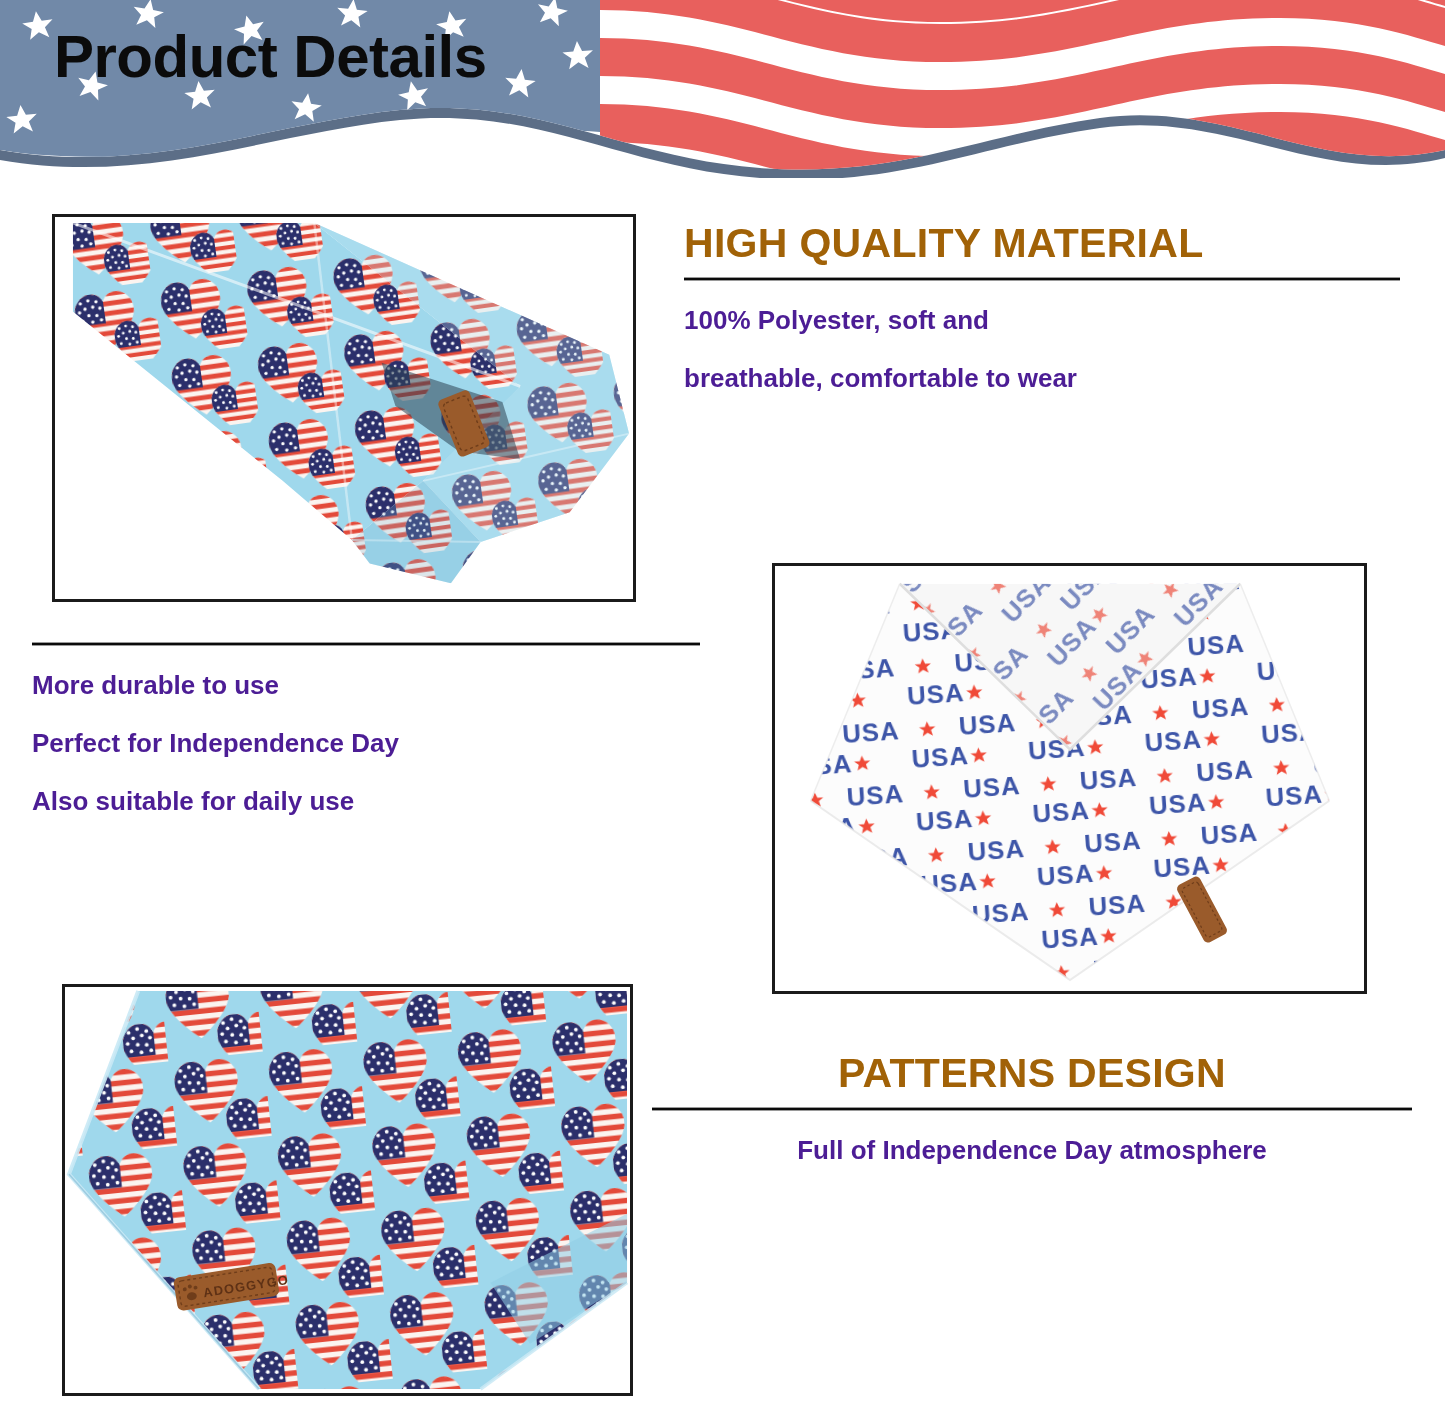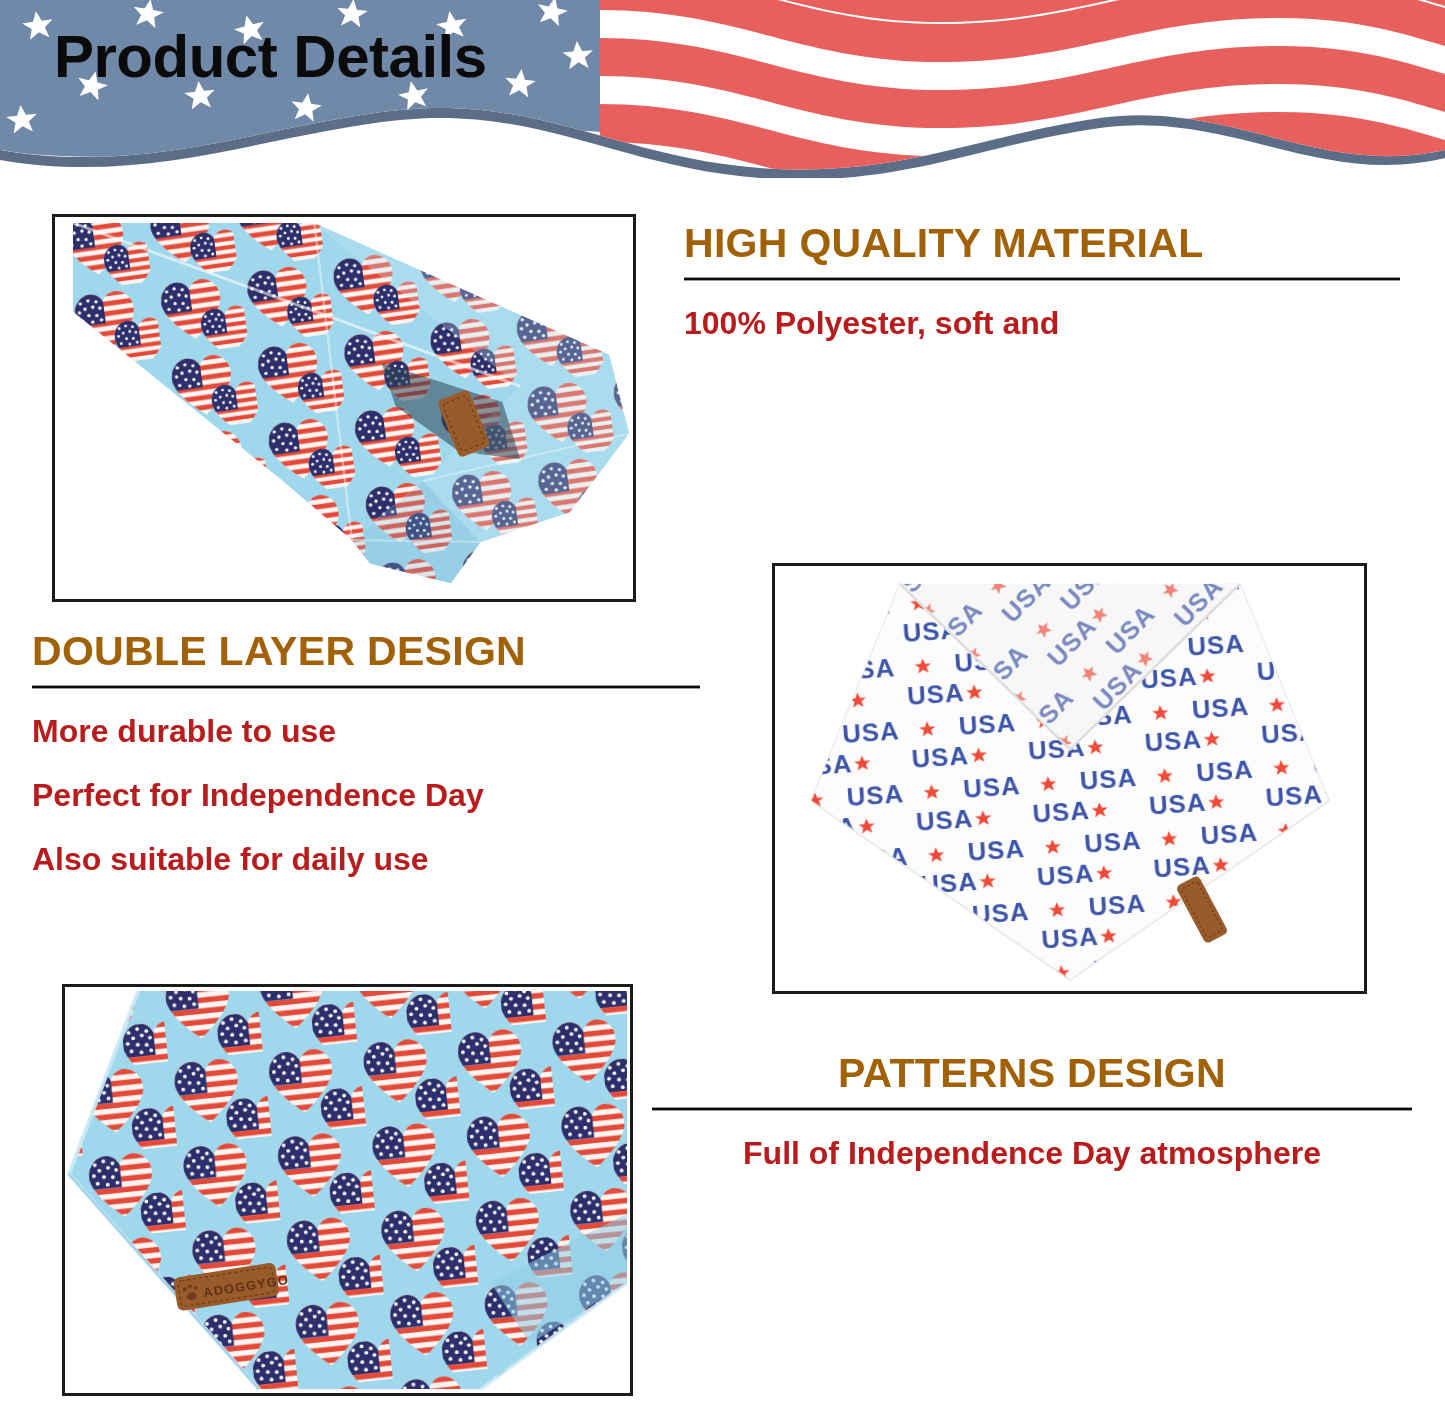--- a/index.html
+++ b/index.html
@@ -59,23 +59,23 @@
   }
   .block-rule {
     margin-top: 12px;
     height: 4px;
     background: #0a0a0a;
     border-top: 1px solid #9a9a9a;
     border-bottom: 1px solid #9a9a9a;
   }
   .block-lines { margin-top: 26px; }
   .block-line {
-    font-size: 32px;
+    font-size: 26px;
     font-weight: bold;
-    color: #b91c1c;
+    color: #4c1d95;
     line-height: 1.0;
     margin-bottom: 32px;
     white-space: nowrap;
   }
   .block-line:last-child { margin-bottom: 0; }
 
   #block-material { left: 684px; top: 222px;  width: 716px; }
   #block-double   { left: 32px;  top: 630px;  width: 668px; }
   #block-patterns { left: 652px; top: 1052px; width: 760px; text-align: center; }
 </style>
@@ -351,25 +351,25 @@
         </g>
       </g>
     </svg>
   </div>
 
   <div class="text-block" id="block-material">
     <div class="block-heading">HIGH QUALITY MATERIAL</div>
     <div class="block-rule"></div>
     <div class="block-lines">
       <div class="block-line">100% Polyester, soft and</div>
+      <div class="block-line">breathable, comfortable to wear</div>
     </div>
   </div>
 
   <div class="text-block" id="block-double">
-    <div class="block-heading">DOUBLE LAYER DESIGN</div>
     <div class="block-rule"></div>
     <div class="block-lines">
       <div class="block-line">More durable to use</div>
       <div class="block-line">Perfect for Independence Day</div>
       <div class="block-line">Also suitable for daily use</div>
     </div>
   </div>
 
   <div class="text-block" id="block-patterns">
     <div class="block-heading">PATTERNS DESIGN</div>

